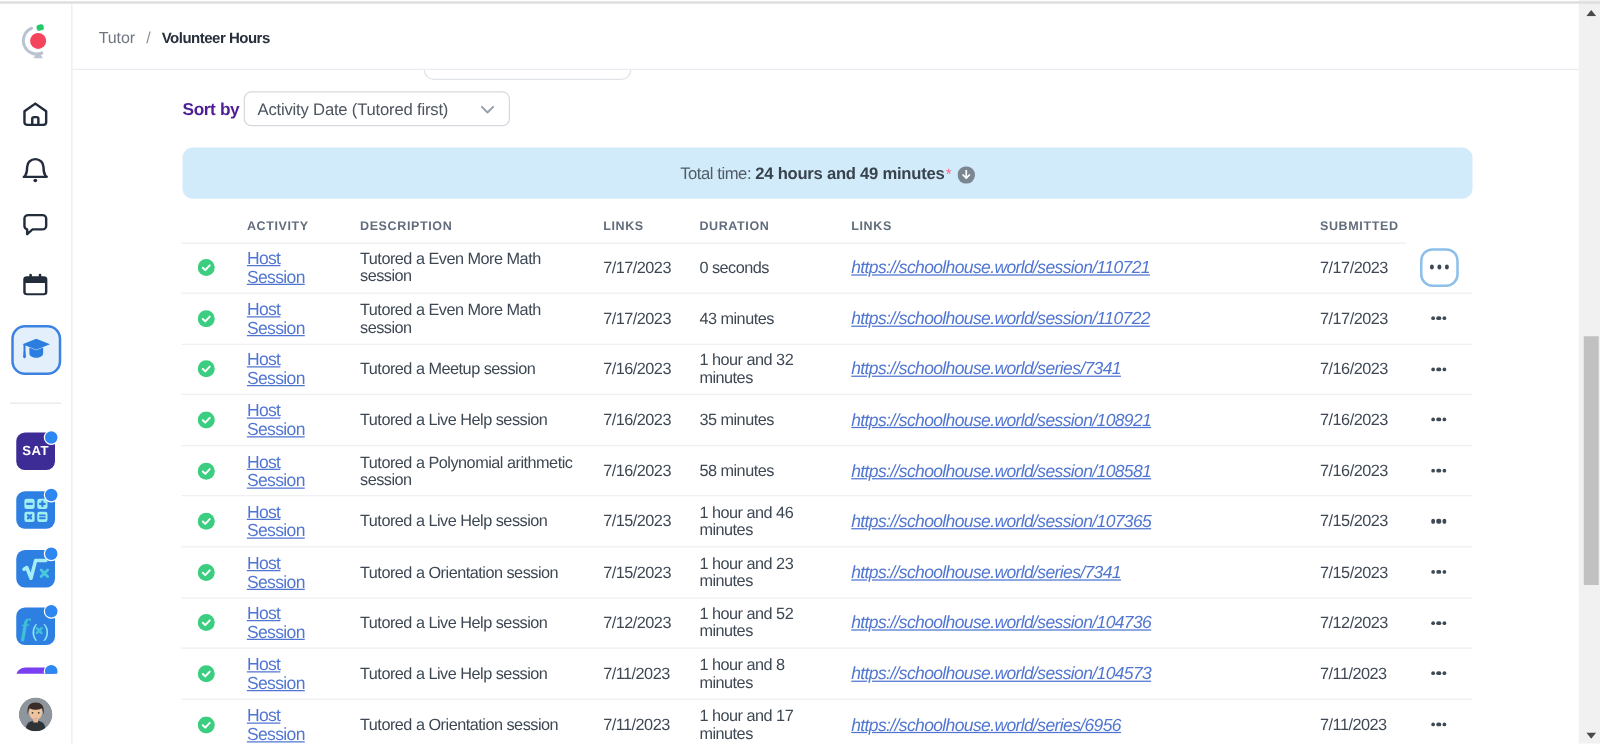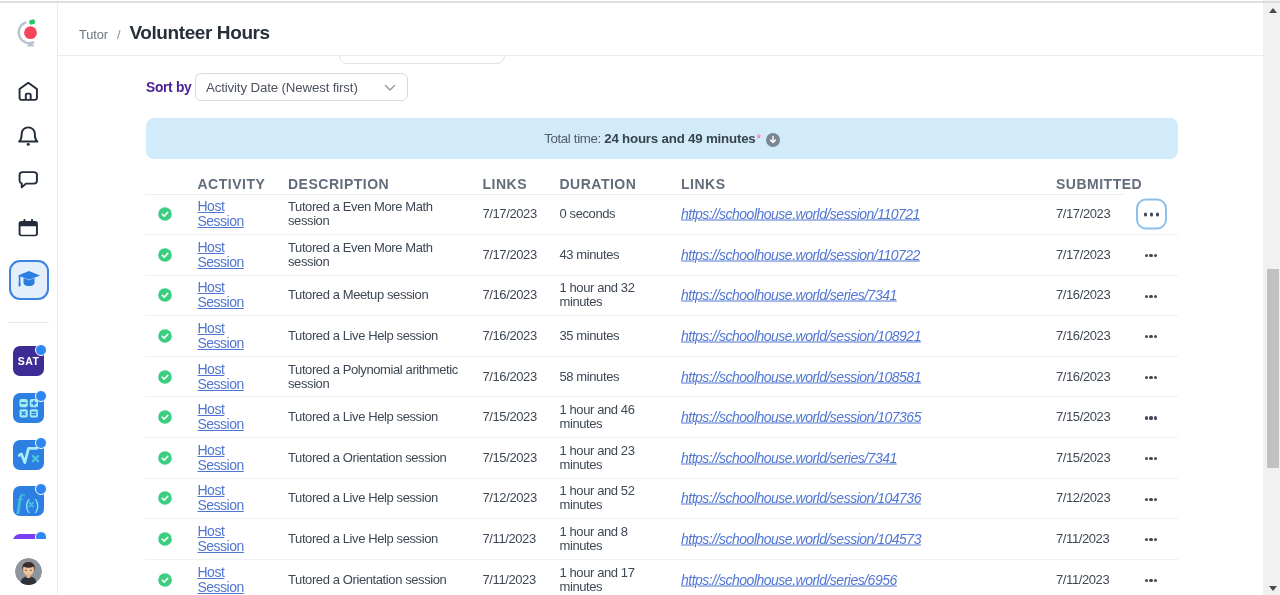--- a/index.html
+++ b/index.html
@@ -7,41 +7,41 @@
 body { font-family:"Liberation Sans", sans-serif; position:relative; }
 .abs { position:absolute; }
 .topline { left:0; top:1px; width:1280px; height:1.6px; background:#dedede; z-index:70; }
 
 
 .sidebar { left:0; top:2px; width:58px; height:593px; background:#fff; border-right:1px solid #e9ecf0; z-index:30; }
 
 
 .topbar { left:58px; top:2px; width:1205px; height:54px; background:#fff; border-bottom:1px solid #e9edf2; z-index:20; }
 .crumb { top:20px; left:21px; font-size:12.8px; color:#6d7580; letter-spacing:-0.1px; }
-.crumb b { color:#272f3a; font-size:19px; letter-spacing:-0.4px; }
+.crumb b { color:#272f3a; font-size:12px; letter-spacing:-0.4px; }
 .crumb .sep { color:#8a919b; padding:0 9px; }
 
 
 .main { left:58px; top:2px; width:1205px; height:593px; background:#fff; z-index:10; }
 
 .partialdd { left:281px; top:28px; width:166px; height:34px; border:1px solid #dfe3e8; border-radius:8px; background:#fff; }
 
 .sortlabel { left:88px; top:78px; font-size:13.8px; font-weight:bold; color:#4c1d95; letter-spacing:-0.3px; }
 .select { left:137px; top:71px; width:213px; height:28px; border:1px solid #d6dade; border-radius:6px; background:#fff; }
 .select span { position:absolute; left:10px; top:6px; font-size:13.3px; color:#4c545e; letter-spacing:-0.15px; }
 .select svg { position:absolute; right:11px; top:10px; }
 
 .banner { left:88px; top:116px; width:1032px; height:41px; background:#d2ebfa; border-radius:8px;padding-left:20px; }
 .banner .inner { position:absolute; left:0; top:0; width:100%; height:100%; display:flex; align-items:center; justify-content:center; font-size:13.3px; color:#515c66; letter-spacing:-0.35px; }
 .banner b { color:#39434e; letter-spacing:-0.2px; }
 .banner .star { color:#f7698a; font-size:12px; vertical-align:4px; margin-left:1px; }
 .banner svg { margin-left:5px; }
 
 
-.thead { top:174px; font-size:14px; font-weight:bold; color:#626d7c; letter-spacing:0.5px; }
+.thead { top:174px; font-size:10px; font-weight:bold; color:#626d7c; letter-spacing:0.5px; }
 .hborder { left:87px; top:191.5px; width:980px; height:0; border-bottom:1px solid #eceef2; }
 .row { left:58px; width:1205px; height:40.6px; z-index:15; }
 .rowline { position:absolute; left:87px; top:40px; width:1033px; border-bottom:1px solid #eef0f3; }
 .cell { position:absolute; font-size:13px; color:#3e4854; line-height:14px; letter-spacing:-0.4px; top:50%; transform:translateY(-50%); }
 a.lnk { color:#5176d2; text-decoration:underline; font-size:14px; letter-spacing:-0.5px; }
 .chk { position:absolute; left:99.5px; top:50%; transform:translateY(-50%); }
 .c-act { left:139.5px; width:62px; }
 .c-desc { left:230px; width:180px; }
 .c-date { left:424.5px; }
 .c-dur { left:501.5px; width:103px; }
@@ -55,21 +55,21 @@
 
 .sbtrack { left:1263px; top:0; width:17px; height:595px; background:#f1f1f1; z-index:60; }
 .sbthumb { position:absolute; left:4px; top:269px; width:12px; height:199px; background:#c1c1c1; }
 </style>
 </head>
 <body>
 <div class="abs main">
   <div class="abs partialdd"></div>
   <div class="abs sortlabel">Sort by</div>
   <div class="abs select">
-      <span>Activity Date (Newest first)</span>
+      <span>Activity Date (Tutored first)</span>
     <svg width="12" height="8" viewBox="0 0 12 8">
         <path d="M1.5 1.5 L6 6 L10.5 1.5" fill="none" stroke="#98a1ab" stroke-width="1.6" stroke-linecap="round" stroke-linejoin="round"></path>
       </svg>
   </div>
   <div class="abs banner">
       <div class="inner">Total time:&nbsp;<b>24 hours and 49 minutes</b><span class="star">*</span>
     <svg width="14" height="14" viewBox="0 0 14 14" style="margin-top:3px">
           <circle cx="7" cy="7" r="7" fill="#7b8692"></circle>
           <path d="M7 3.4 V9.4 M4.5 7 L7 9.6 L9.5 7" fill="none" stroke="#fff" stroke-width="1.4" stroke-linecap="round" stroke-linejoin="round"></path>
         </svg>

